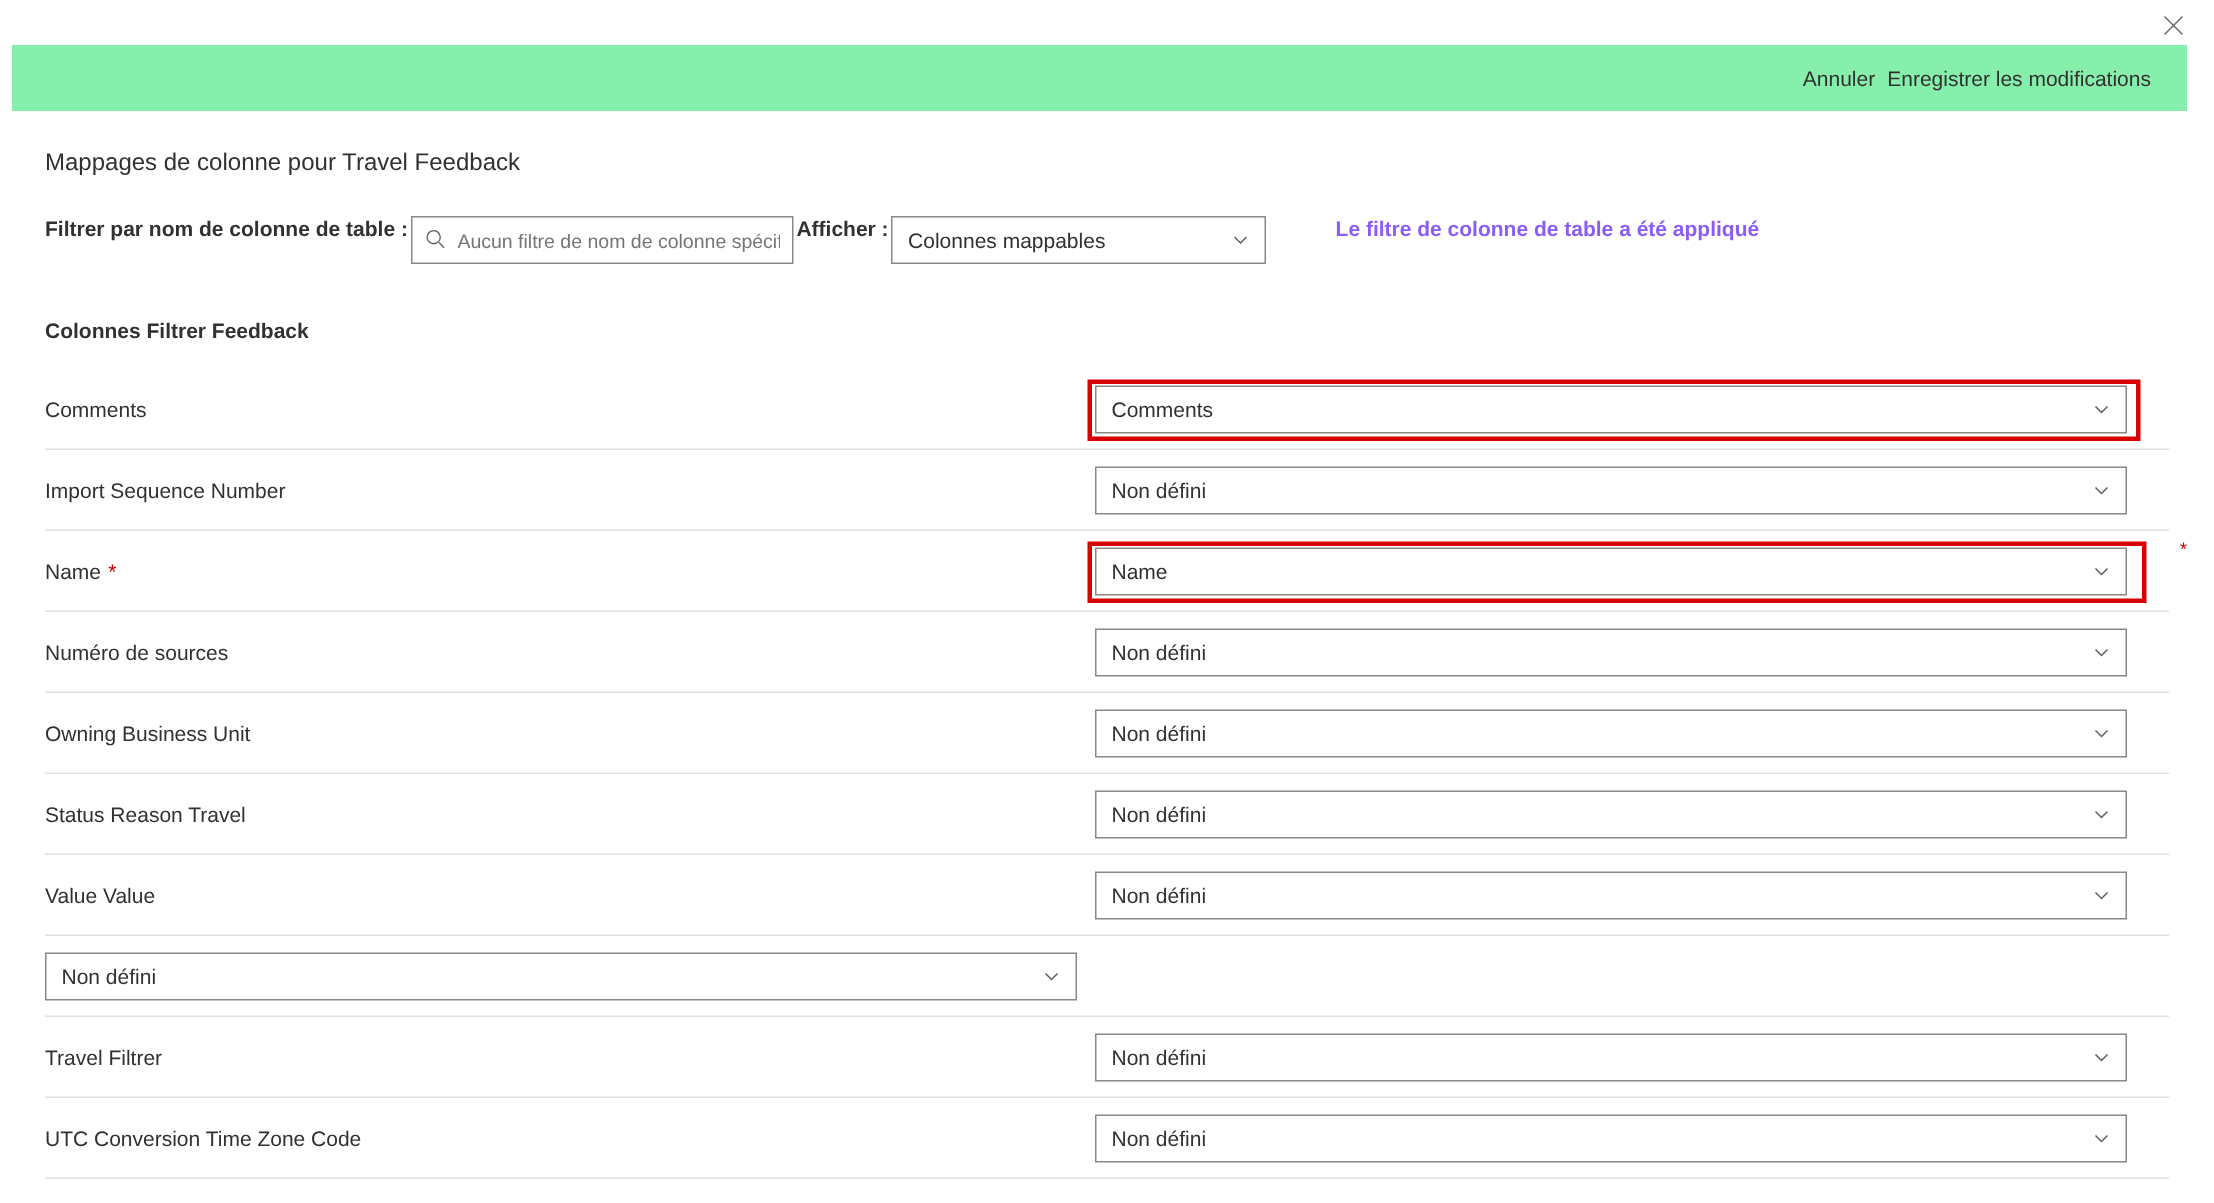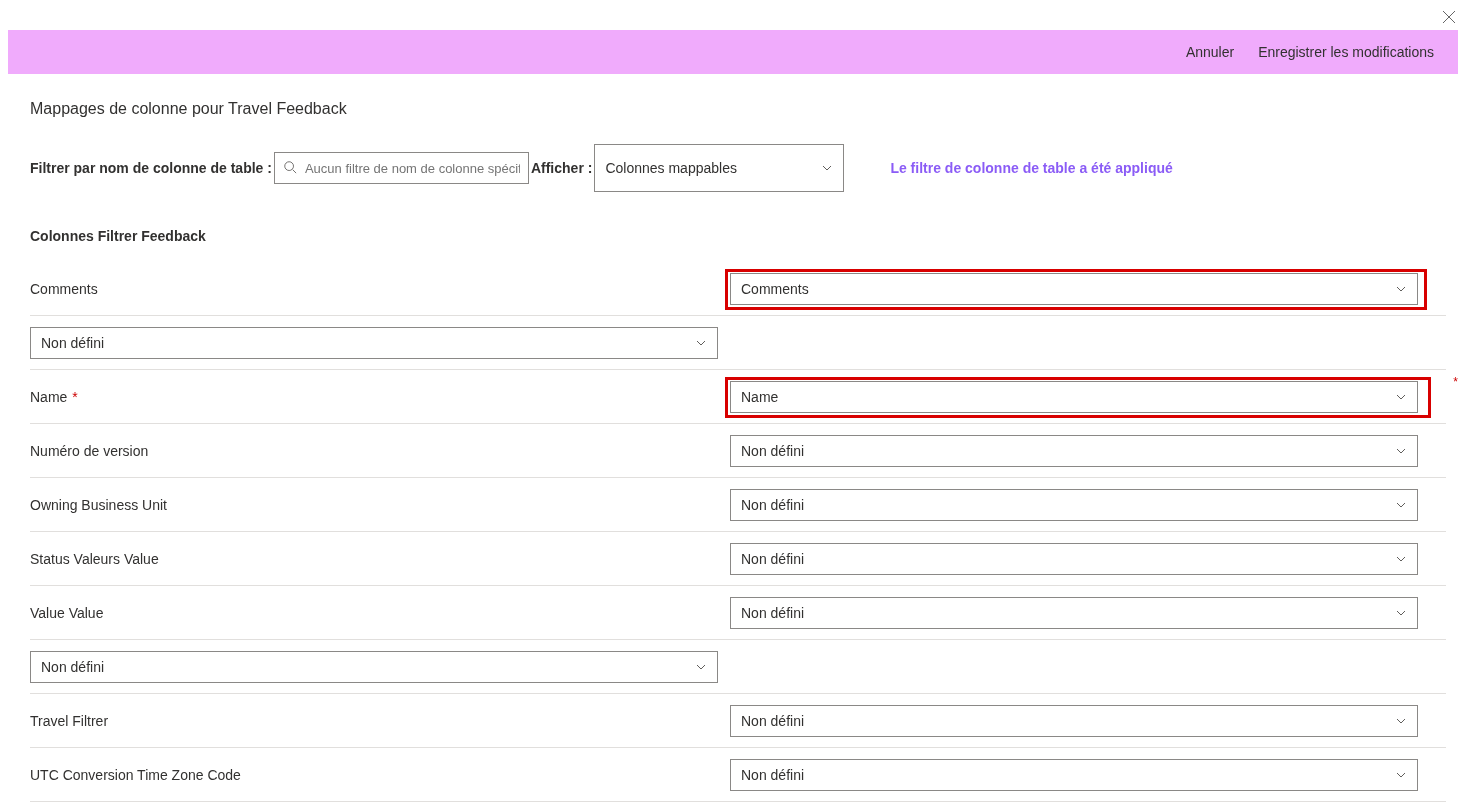--- a/index.html
+++ b/index.html
@@ -16,48 +16,47 @@
       right: 18px;
       width: 18px;
       height: 18px;
       cursor: pointer;
       display: flex;
       align-items: center;
       justify-content: center;
     }
     .close-x svg { stroke: #666; stroke-width: 1; }
     .topbar {
-      background: #f0abfc;
+      background: #86efac;
       height: 44px;
       margin-top: 30px;
       margin-left: 8px;
       margin-right: 18px;
       display: flex;
       align-items: center;
       justify-content: flex-end;
       padding-right: 24px;
-      gap: 24px;
+      gap: 8px;
     }
     .topbar-btn {
       color: #323130;
       cursor: pointer;
       font-size: 14px;
     }
     .content {
       padding: 0 30px;
     }
     .page-title {
       font-size: 16px;
       font-weight: 400;
       margin-top: 26px;
       margin-bottom: 26px;
     }
     .filter-row {
       display: flex;
-      align-items: center;
       gap: 2px;
       margin-bottom: 28px;
     }
     .label-bold { font-weight: 600; }
     .search-box {
       display: flex;
       align-items: center;
       border: 1px solid #8a8886;
       height: 32px;
       width: 255px;
@@ -68,21 +67,21 @@
     .search-box input {
       border: none;
       outline: none;
       flex: 1;
       font-size: 13px;
       color: #605E5C;
       font-family: inherit;
     }
     .display-select {
       border: 1px solid #8a8886;
-      height: 48px;
+      height: 32px;
       width: 250px;
       display: flex;
       align-items: center;
       justify-content: space-between;
       padding: 0 10px;
       cursor: pointer;
     }
     .chev { display: inline-flex; }
     .chev svg { stroke: #605E5C; fill: none; stroke-width: 1; }
     .filter-notice {
@@ -192,20 +191,21 @@
                   <svg width="12" height="12" viewBox="0 0 12 12">
                     <polyline points="2,4 6,8 10,4"></polyline>
                   </svg>
                 </span>
               </div>
               <div class="highlight-box highlight-0"></div>
             </div>
           </div>
         </div>
         <div class="t-row">
+          <div class="col-left">Import Sequence Number</div>
           <div class="col-right">
             <div class="map-wrap">
               <div class="map-select">
                 <span>Non défini</span>
                 <span class="chev">
                   <svg width="12" height="12" viewBox="0 0 12 12">
                     <polyline points="2,4 6,8 10,4"></polyline>
                   </svg>
                 </span>
               </div>
@@ -223,21 +223,21 @@
                     <polyline points="2,4 6,8 10,4"></polyline>
                   </svg>
                 </span>
               </div>
               <div class="highlight-box highlight-2"></div>
               <span class="outside-ast">*</span>
             </div>
           </div>
         </div>
         <div class="t-row">
-          <div class="col-left">Numéro de version</div>
+          <div class="col-left">Numéro de sources</div>
           <div class="col-right">
             <div class="map-wrap">
               <div class="map-select">
                 <span>Non défini</span>
                 <span class="chev">
                   <svg width="12" height="12" viewBox="0 0 12 12">
                     <polyline points="2,4 6,8 10,4"></polyline>
                   </svg>
                 </span>
               </div>
@@ -253,21 +253,21 @@
                 <span class="chev">
                   <svg width="12" height="12" viewBox="0 0 12 12">
                     <polyline points="2,4 6,8 10,4"></polyline>
                   </svg>
                 </span>
               </div>
             </div>
           </div>
         </div>
         <div class="t-row">
-          <div class="col-left">Status Valeurs Value</div>
+          <div class="col-left">Status Reason Travel</div>
           <div class="col-right">
             <div class="map-wrap">
               <div class="map-select">
                 <span>Non défini</span>
                 <span class="chev">
                   <svg width="12" height="12" viewBox="0 0 12 12">
                     <polyline points="2,4 6,8 10,4"></polyline>
                   </svg>
                 </span>
               </div>

